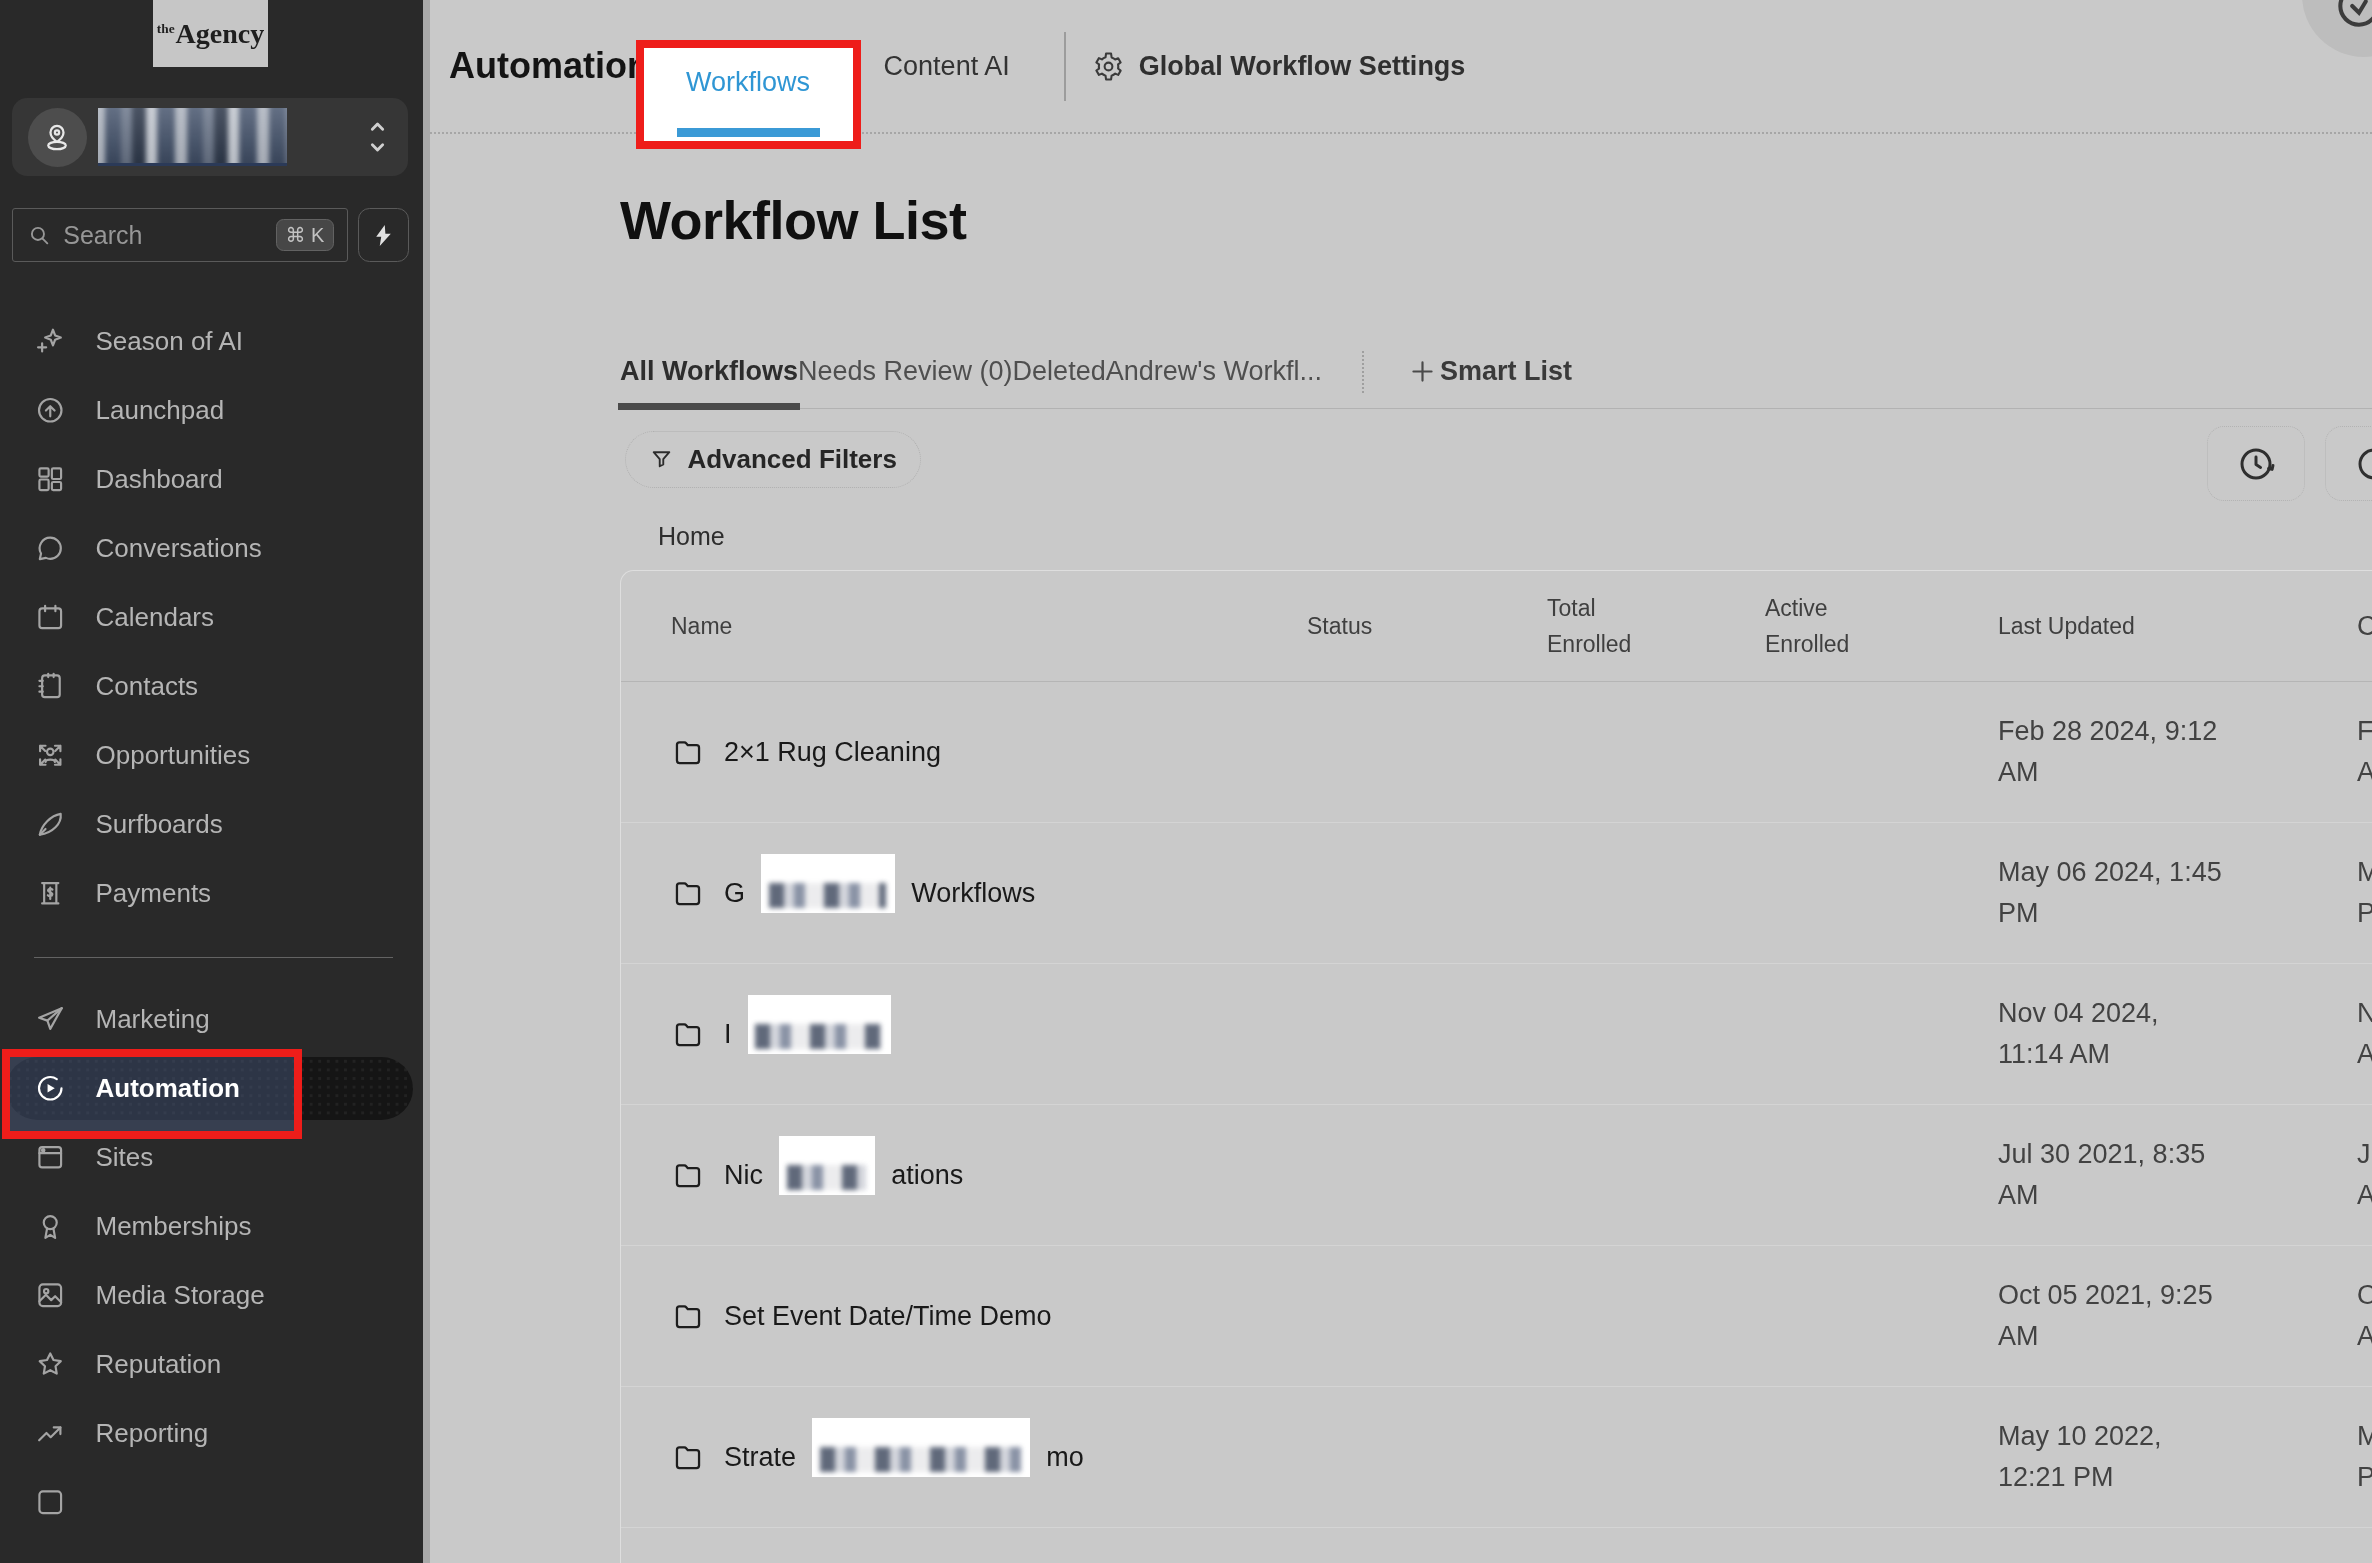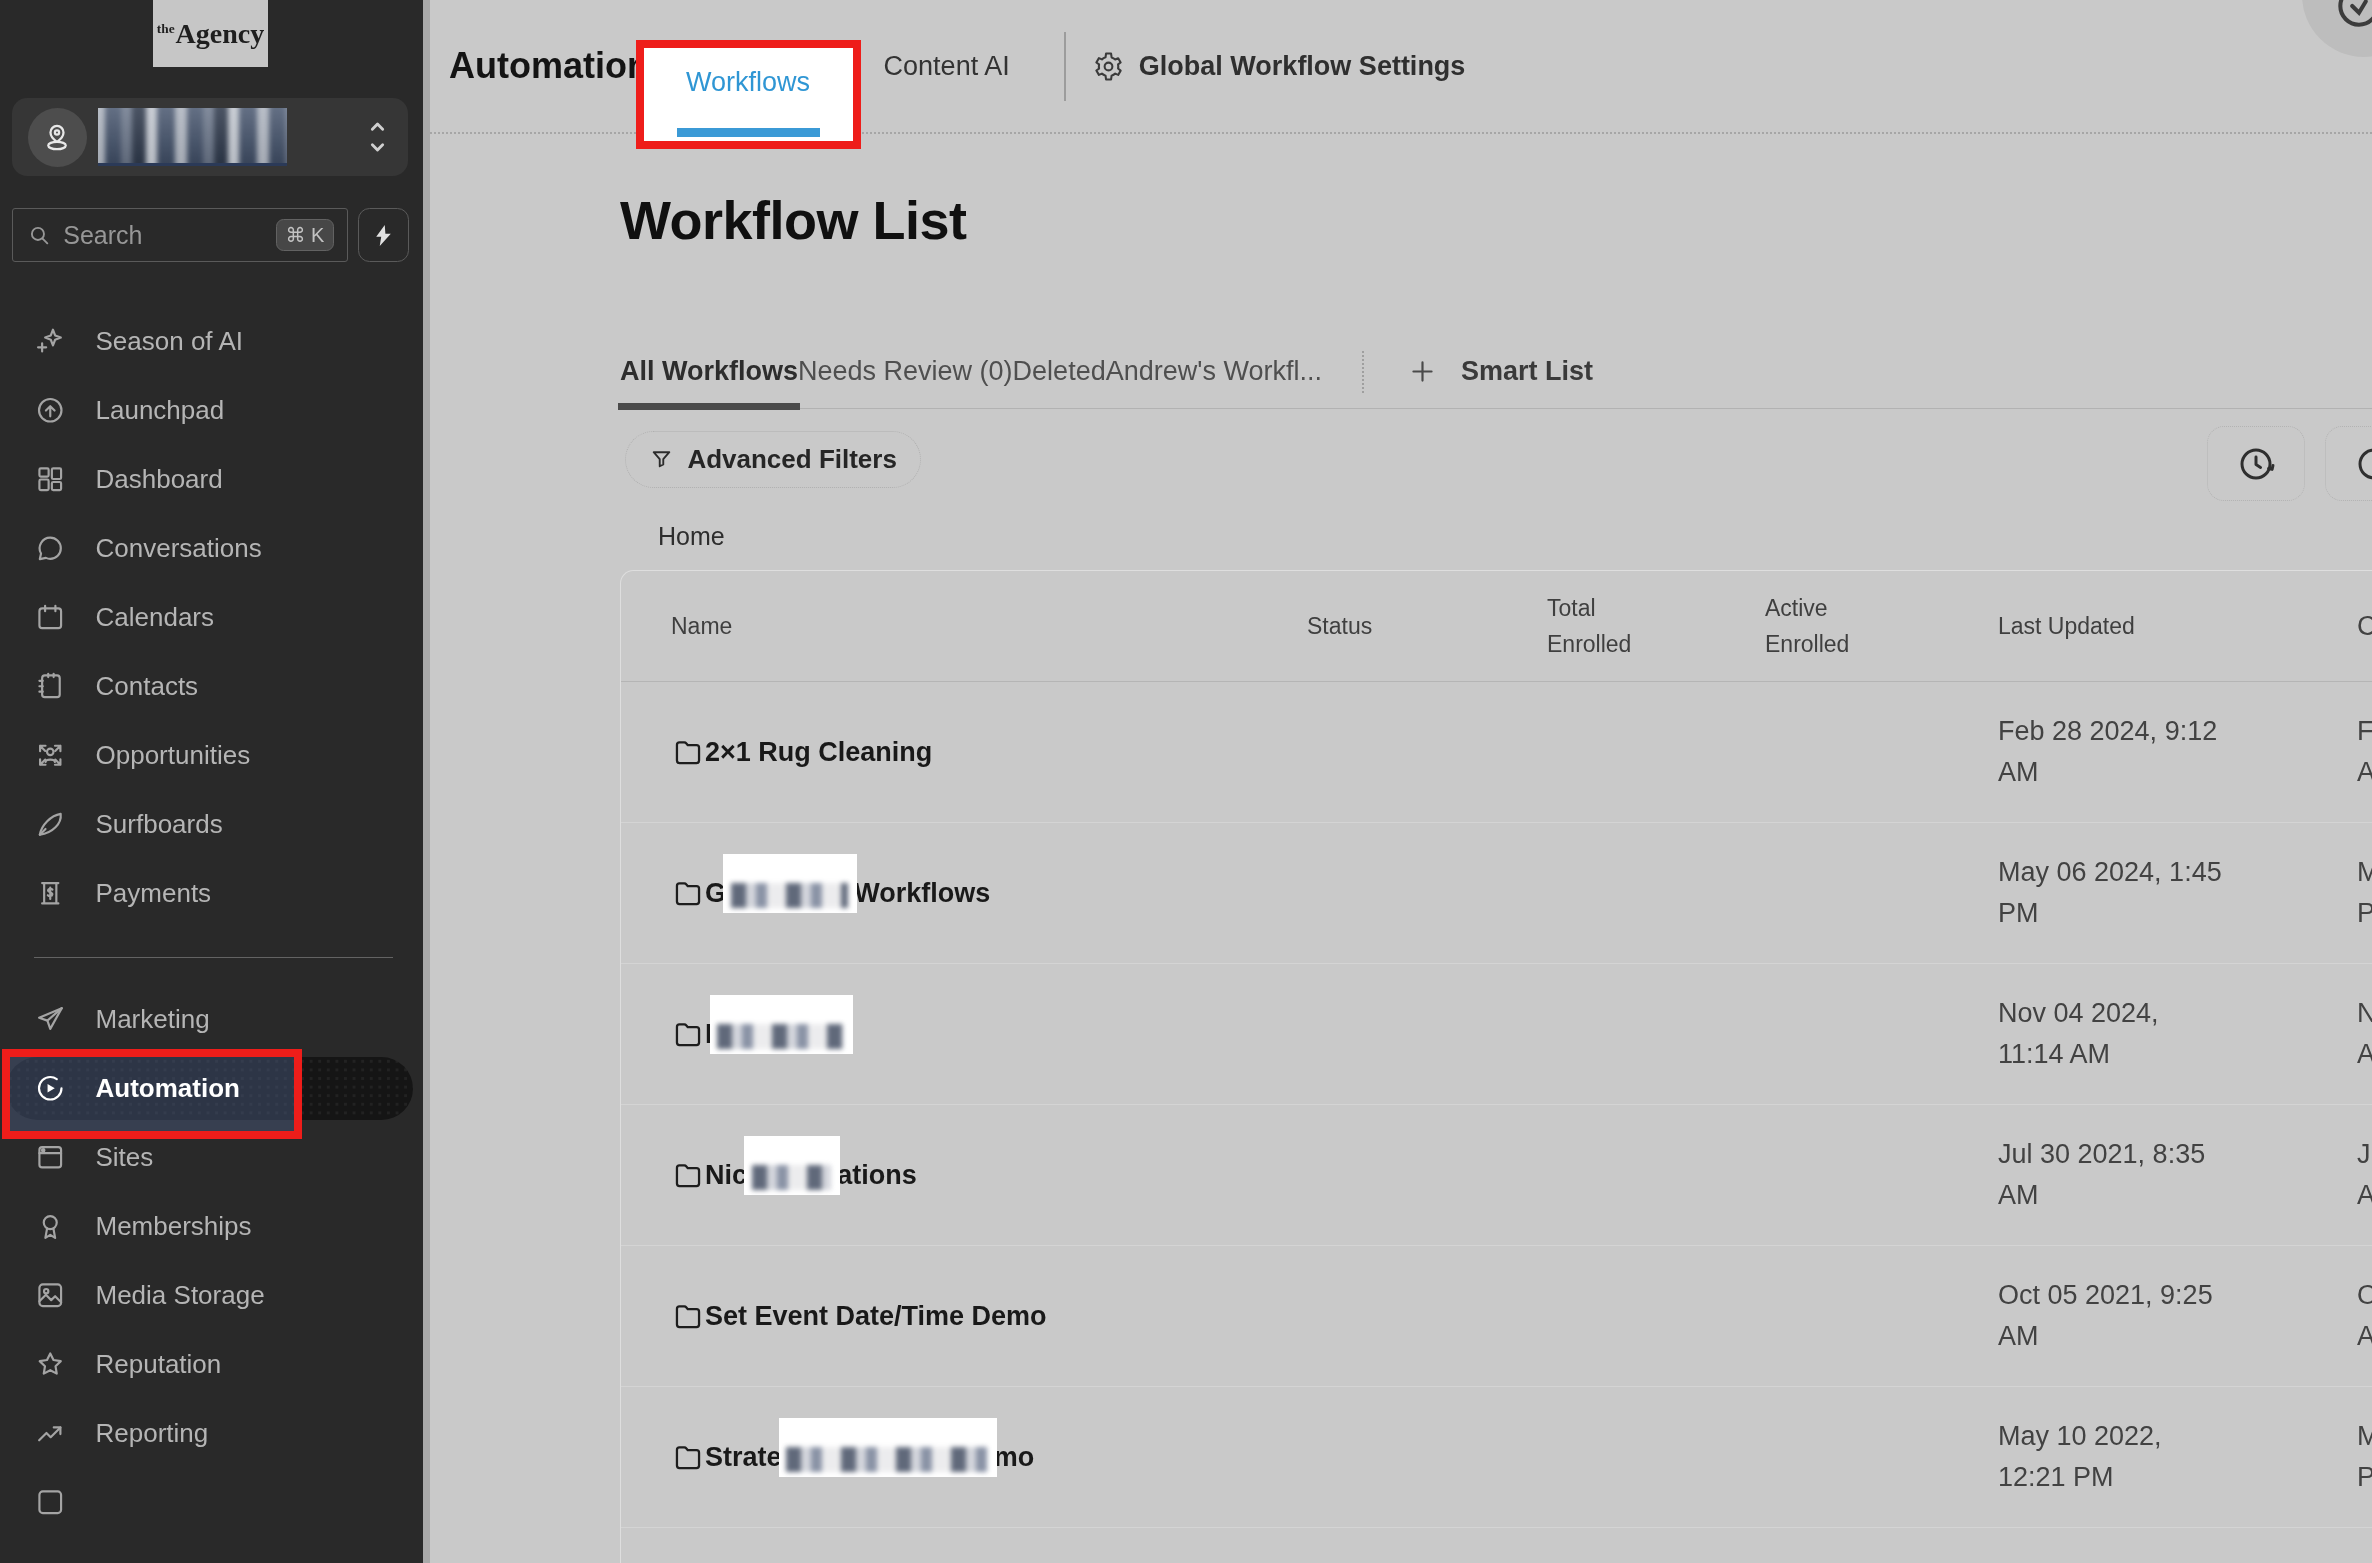--- a/index.html
+++ b/index.html
@@ -74,21 +74,21 @@
   
   .page-title{position:absolute;left:620px;top:189px;font-size:54px;font-weight:700;color:#101010;letter-spacing:-0.5px;}
   .list-tabs{position:absolute;left:620px;top:335px;width:1752px;height:74px;box-sizing:border-box;
     border-bottom:1.9px solid #b2b2b2;display:flex;align-items:center;}
   .tabs-holder{display:flex;align-items:flex-end;height:100%;}
   .ltab{position:relative;height:100%;display:flex;align-items:center;font-size:27px;color:#4f4f4f;
     white-space:nowrap;cursor:pointer;}
   .ltab.active{color:#2d2d2d;font-weight:700;}
   .ltab.active::after{content:'';position:absolute;left:-1.9px;right:-1.9px;bottom:-1.9px;height:6.7px;background:#4a4a4a;}
   .ltab-divider{width:0;height:42px;border-left:2.9px dotted #9f9f9f;margin-left:40px;}
-  .smart-list{display:flex;align-items:center;gap:24px;margin-left:44px;font-size:27px;font-weight:700;
+  .smart-list{display:flex;align-items:center;gap:3px;margin-left:44px;font-size:27px;font-weight:700;
     color:#3a3a3a;cursor:pointer;white-space:nowrap;}
   .smart-list .icon{width:29px;height:29px;color:#4a4a4a;}
 
   .adv-filters{position:absolute;left:625px;top:431px;height:57px;box-sizing:border-box;padding:0 23px;
     border:1.9px dotted #b0b0b0;border-radius:31px;display:inline-flex;align-items:center;gap:13.4px;
     font-size:26px;font-weight:700;color:#262626;cursor:pointer;}
   .adv-filters .icon{width:25px;height:25px;color:#2c2c2c;}
   .icon-btn{position:absolute;top:426px;width:98px;height:75px;box-sizing:border-box;
     border:1.9px dotted #b3b3b3;border-radius:17px;display:flex;align-items:center;justify-content:center;
     color:#2f2f2f;cursor:pointer;}
@@ -101,21 +101,21 @@
   .wtable{position:absolute;left:620px;top:570px;width:1760px;
     border-top:1.9px solid #dedede;border-left:1.9px solid #dedede;border-radius:13.4px 0 0 0;}
   .thead{display:grid;grid-template-columns:652px 240px 218px 233px 359px 57px;height:110px;
     border-bottom:1.9px solid #b5b5b5;align-items:center;color:#3f3f3f;font-size:23px;}
   .th{padding-left:34px;line-height:36px;}
   .th.c0{padding-left:50px;}
   .th.c2 span{display:inline-block;width:107px;}
   .th.c3 span{display:inline-block;width:117px;}
   .tr{display:grid;grid-template-columns:652px 240px 218px 233px 359px 57px;height:140px;
     border-bottom:1.9px solid #d4d4d4;align-items:center;cursor:pointer;}
-  .name-cell{display:flex;align-items:center;padding-left:50px;font-size:27px;font-weight:700;color:#191919;}
+  .name-cell{display:flex;align-items:center;gap:19px;padding-left:50px;font-size:27px;font-weight:400;color:#191919;}
   .name-cell .icon{width:34px;height:34px;color:#1d1d1d;flex:0 0 auto;}
   .redact{display:inline-block;height:59px;background:#ffffff;position:relative;top:-9.6px;margin:0 -2.9px;}
   .redact .smudge{position:absolute;left:7.6px;right:9.6px;bottom:4.8px;height:25px;opacity:.8;filter:blur(2.4px);
     background:repeating-linear-gradient(90deg,#39445a 0 15.3px,#c9ccd4 15.3px 25px,#6d7890 25px 36px,#e8e8ea 36px 55px);}
   .date{padding-left:34px;font-size:27px;color:#424242;line-height:41px;width:260px;box-sizing:border-box;}
   .frag{padding-left:34px;font-size:27px;color:#424242;line-height:41px;white-space:pre-line;}
   .partial-row{display:grid;grid-template-columns:652px 240px 218px 233px 359px 57px;height:44px;overflow:hidden;}
   .partial-row .date{padding-top:25px;}
 </style>
 </head>

